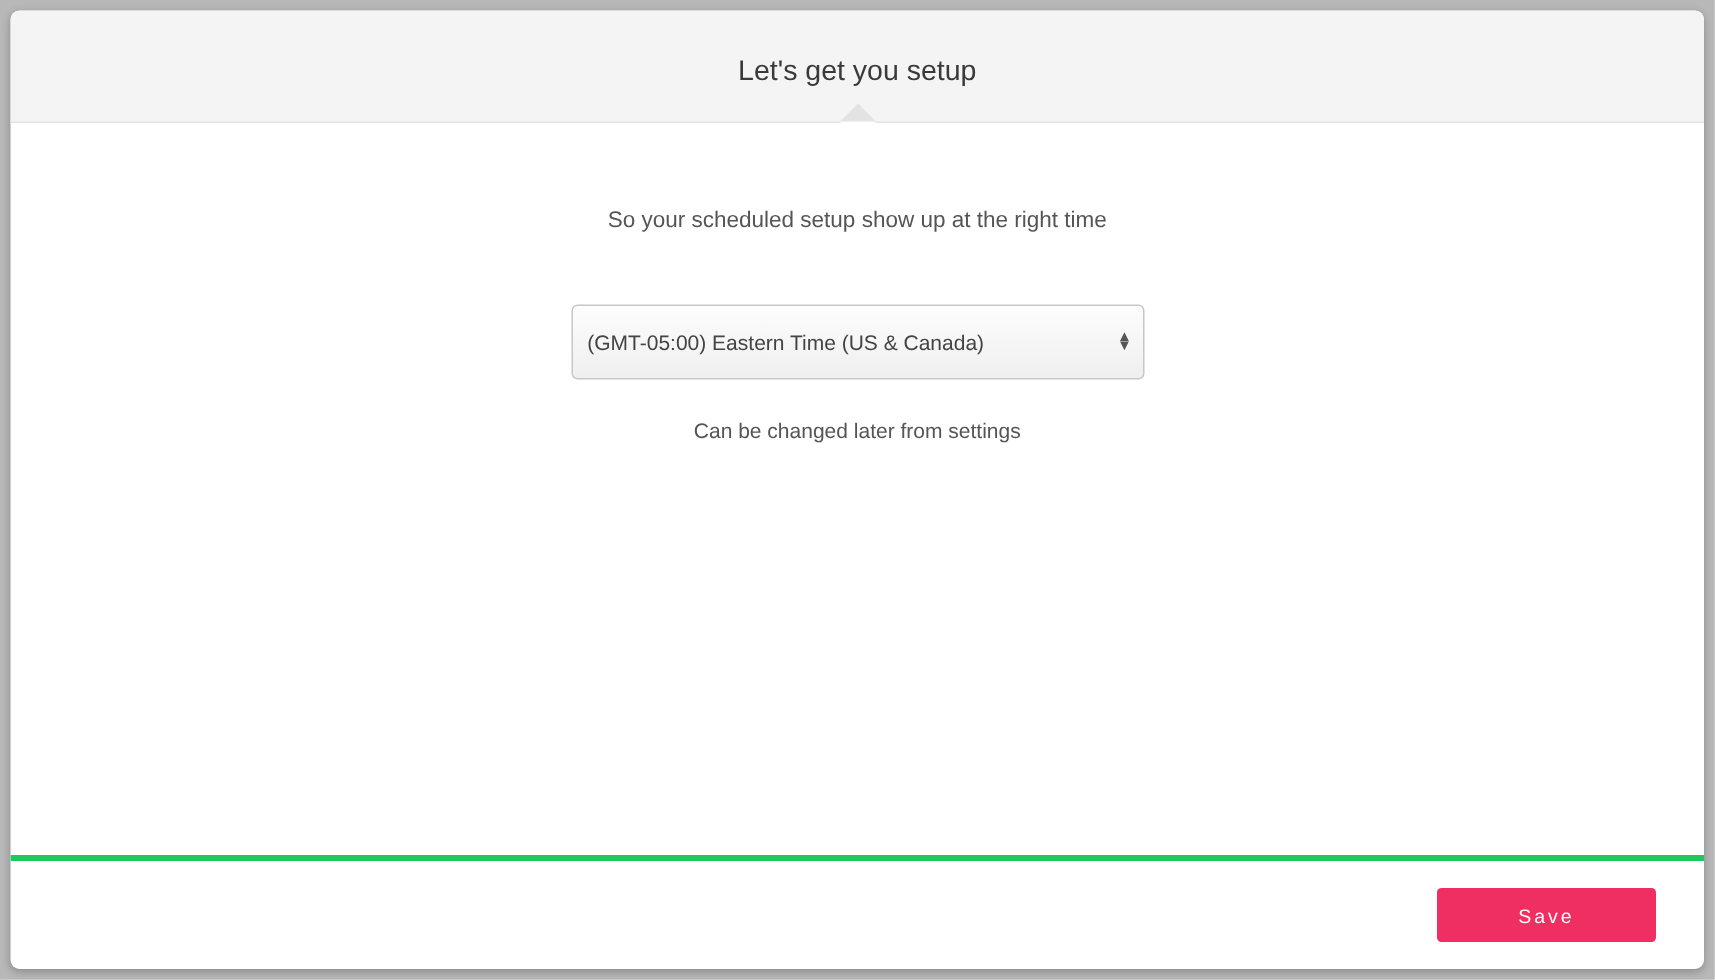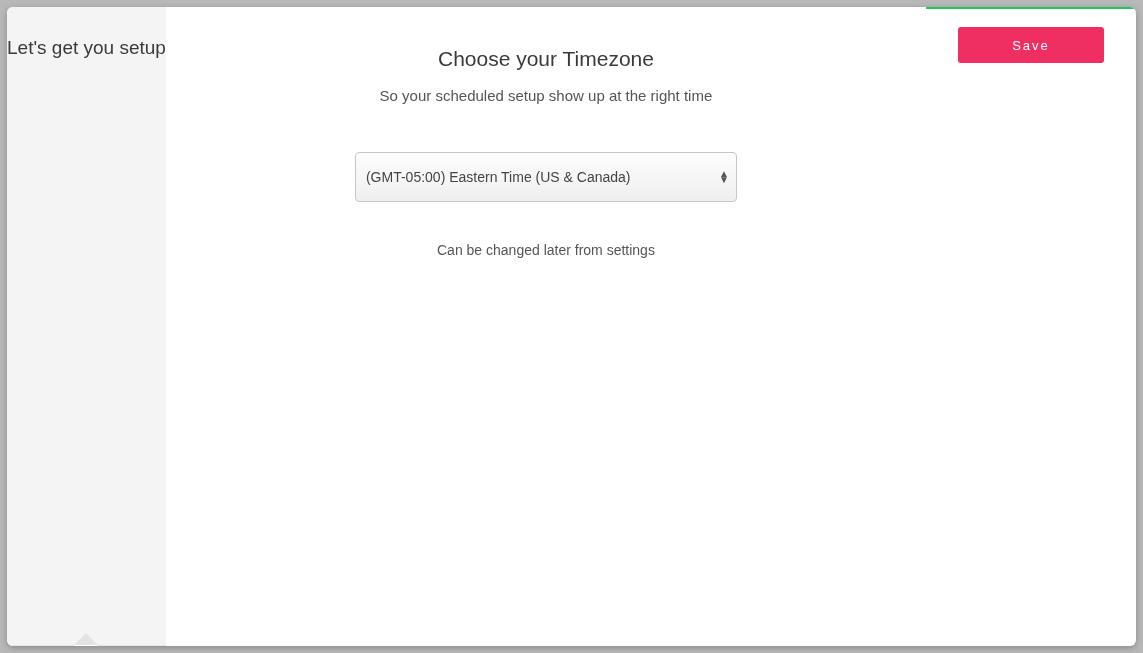--- a/index.html
+++ b/index.html
@@ -10,21 +10,21 @@
     background: #b8b8b8;
     overflow: hidden;
   }
   .modal {
     position: absolute;
     top: 7px; left: 7px; right: 7px; bottom: 7px;
     background: #ffffff;
     border-radius: 6px;
     box-shadow: 0 2px 6px rgba(0,0,0,0.25);
     display: flex;
-    flex-direction: row;
+    flex-direction: column;
     overflow: hidden;
   }
   .header {
     background: #f4f4f4;
     border-bottom: 1px solid #e3e3e3;
     padding-top: 30px;
     padding-bottom: 22px;
     position: relative;
   }
   .header h1 {
@@ -147,27 +147,27 @@
     position: absolute;
     right: 8px;
     top: 50%;
     transform: translateY(-50%);
     pointer-events: none;
     font-size: 10px;
     color: #555;
     line-height: 6px;
   }
   .hint {
-    margin-top: 40px;
+    margin-top: 26px;
     font-size: 14px;
     color: #555;
   }
 
   .footer {
-    border-top: 2px solid #22c55e;
+    border-top: 4px solid #22c55e;
     padding: 18px 32px;
     display: flex;
     justify-content: flex-end;
   }
   .save-btn {
     background: #ef2e61;
     color: #fff;
     border: none;
     border-radius: 3px;
     width: 146px;
@@ -183,21 +183,20 @@
 <div class="modal">
 
   <div class="header">
     <h1>Let's get you setup</h1>
 
 
     <div class="caret"></div>
   </div>
 
   <div class="body">
-    <h2>Choose your Timezone</h2>
     <p class="sub">So your scheduled setup show up at the right time</p>
 
     <div class="select-wrap">
       <button class="tz-select">(GMT-05:00) Eastern Time (US &amp; Canada)</button>
       <span class="select-caret">▲<br>▼</span>
     </div>
 
     <p class="hint">Can be changed later from settings</p>
   </div>
 

